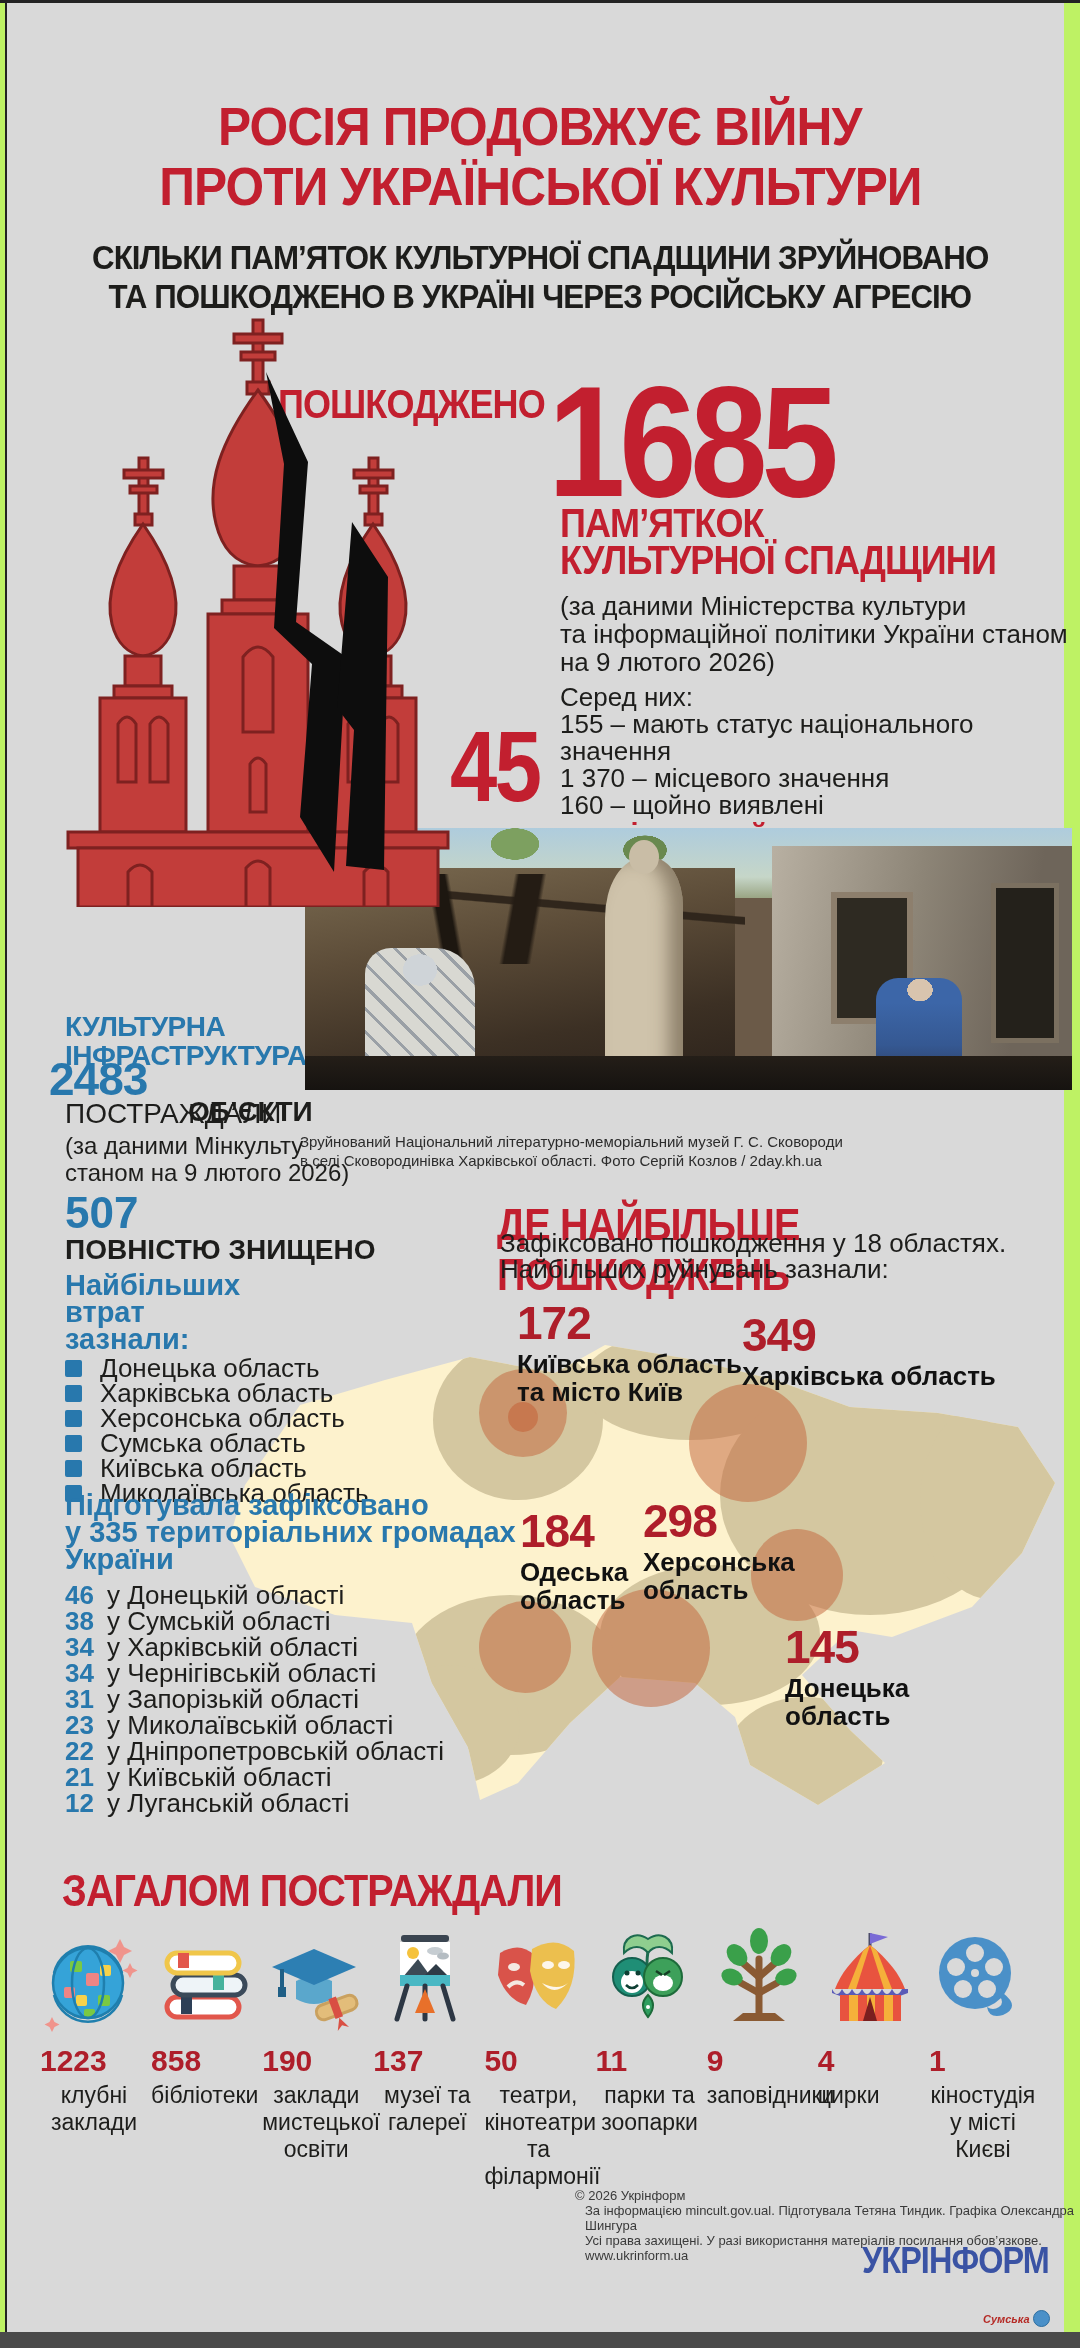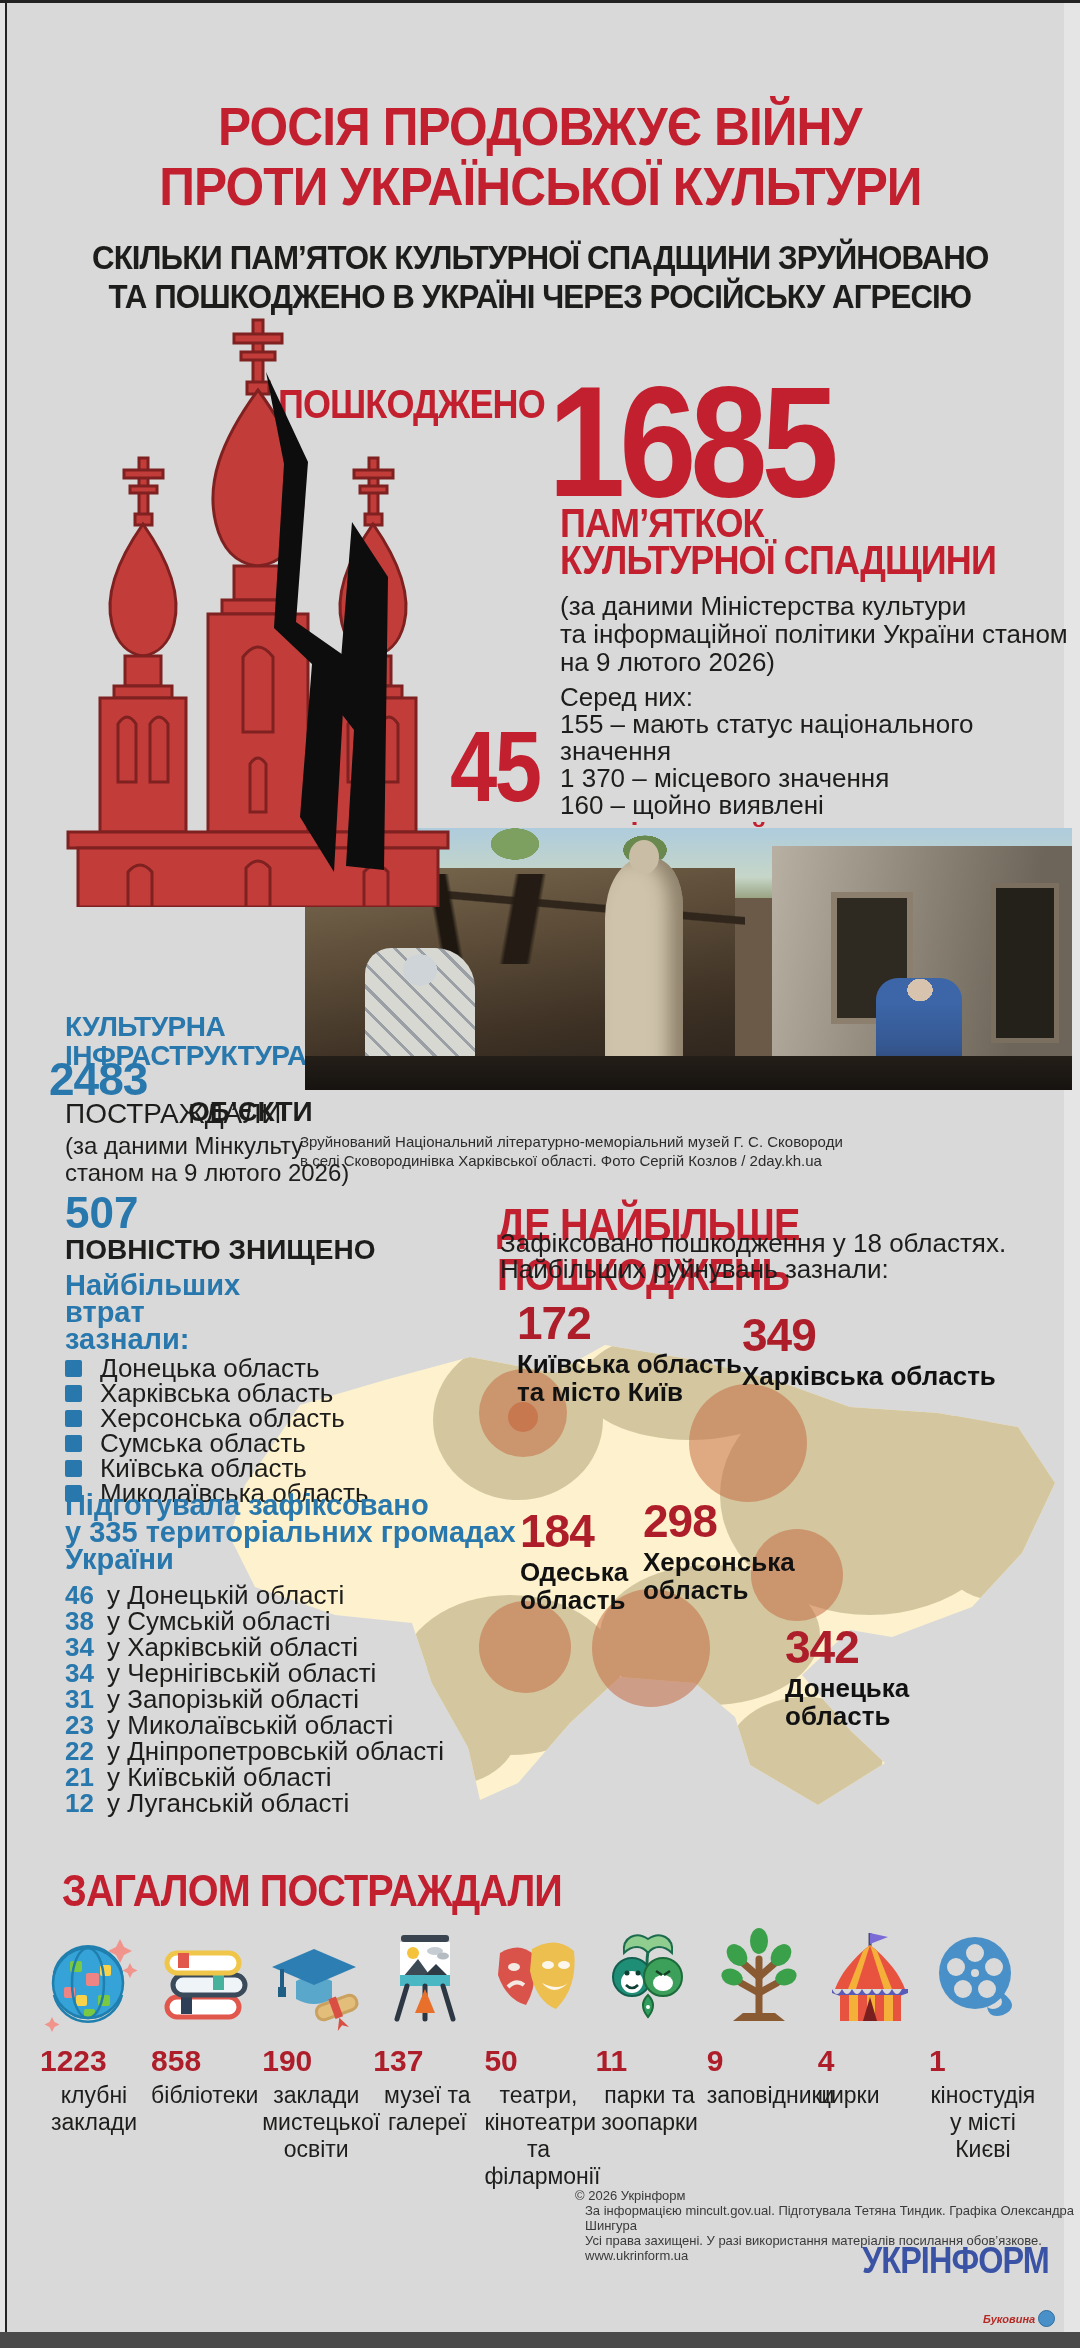--- a/index.html
+++ b/index.html
@@ -1,16 +1,16 @@
 <!DOCTYPE html>
 <html><head>
 <meta charset="utf-8">
 <style>
   html,body{margin:0;padding:0;background:#ffffff;}
-  #stage{position:relative;width:1080px;height:2348px;background:#e5e5e5;overflow:hidden;
+  #stage{position:relative;width:1080px;height:2348px;background:#bef264;overflow:hidden;
          font-family:"Liberation Sans", sans-serif;color:#1d1d1b;}
   .abs{position:absolute;}
   #canvas{position:absolute;left:7px;top:3px;width:1057px;height:2329px;background:#d9d9d9;}
   .edge{position:absolute;background:#232323;z-index:40;}
   #bottom-bar{position:absolute;left:0;top:2332px;width:1080px;height:16px;background:#4a4a4a;z-index:41;}
   .cond{display:inline-block;transform:scaleX(.9);transform-origin:0 50%;}
   .condc{display:inline-block;transform:scaleX(.92);transform-origin:50% 50%;}
   
   #title{left:0;top:96px;width:1080px;text-align:center;font-weight:800;font-size:54px;line-height:60px;color:#c21f2f;letter-spacing:-1px;}
   #subtitle{left:0;top:238px;width:1080px;text-align:center;font-weight:700;font-size:34px;line-height:39px;color:#1d1d1b;letter-spacing:-1px;}
@@ -312,21 +312,21 @@
     </div>
   </div>
   <div class="callout" id="co-kherson">
     <div class="cv">298</div>
     <div class="cl">
       <div>Херсонська</div>
       <div>область</div>
     </div>
   </div>
   <div class="callout" id="co-donetsk">
-    <div class="cv">342</div>
+    <div class="cv">145</div>
     <div class="cl">
       <div>Донецька</div>
       <div>область</div>
     </div>
   </div>
 
   <div class="abs" id="totals-title"><span class="cond">ЗАГАЛОМ ПОСТРАЖДАЛИ</span></div>
   <div class="abs" id="totals-grid">
 
     <div class="tcol">
@@ -525,20 +525,20 @@
     </div>
   </div>
 
   <div class="abs" id="footer">
     <div>© 2026 Укрінформ</div>
     <div class="ind">За інформацією mincult.gov.ual. Підготувала Тетяна Тиндик. Графіка Олександра Шингура</div>
     <div class="ind">Усі права захищені. У разі використання матеріалів посилання обов’язкове. www.ukrinform.ua</div>
   </div>
   <div class="abs" id="ukrinform-logo"><span class="cond">УКРІНФОРМ</span></div>
   <div class="abs" id="partner-logo">
-    <span class="ptxt">Буковина</span>
+    <span class="ptxt">Сумська</span>
     <span class="pdot"></span>
   </div>
 
   <div class="edge" style="left:0;top:0;width:1080px;height:3px;"></div>
   <div class="edge" style="left:5px;top:0;width:2px;height:2332px;"></div>
   <div id="bottom-bar"></div>
 </div>
 
 </body></html>

